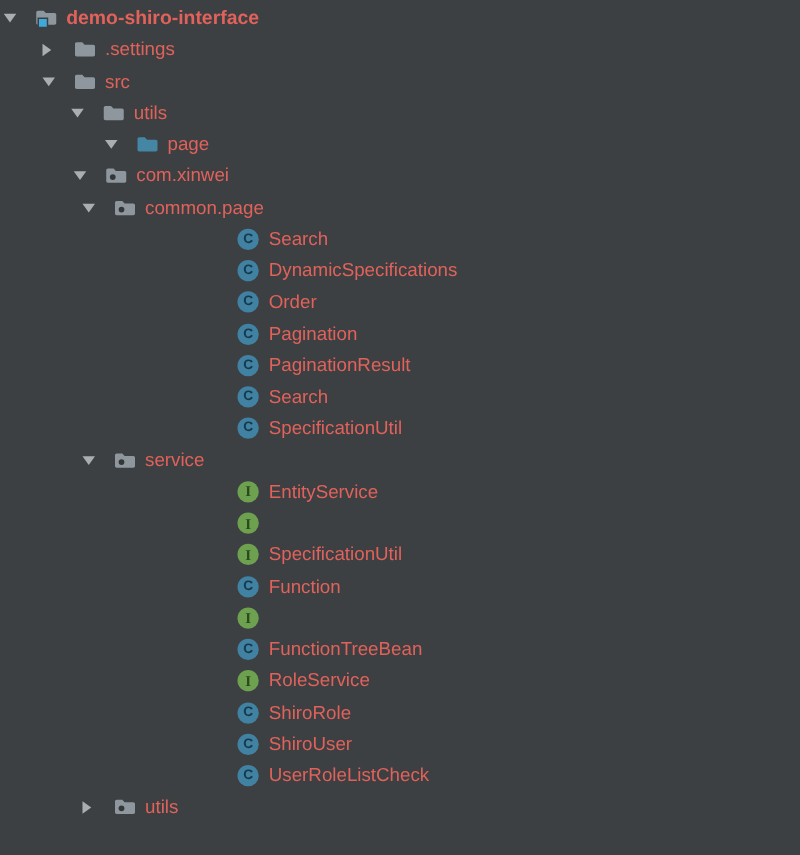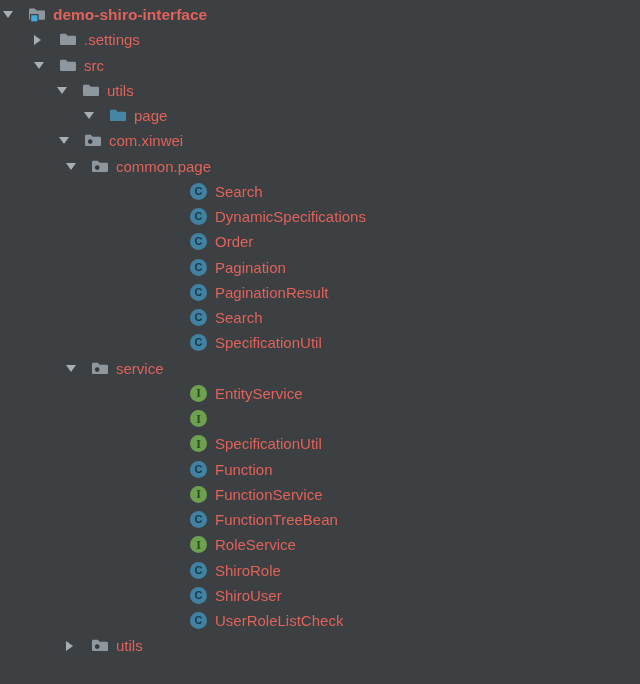--- a/index.html
+++ b/index.html
@@ -233,21 +233,20 @@
         <span>C</span>
       </span>
     <span class="label">Function</span>
   </div>
 
   <div class="row lvl-6">
     <span class="arrow"></span>
     <span class="cicon iface">
         <span>I</span>
       </span>
-    <span class="label">FunctionService</span>
   </div>
 
   <div class="row lvl-6">
     <span class="arrow"></span>
     <span class="cicon class">
         <span>C</span>
       </span>
     <span class="label">FunctionTreeBean</span>
   </div>
 

